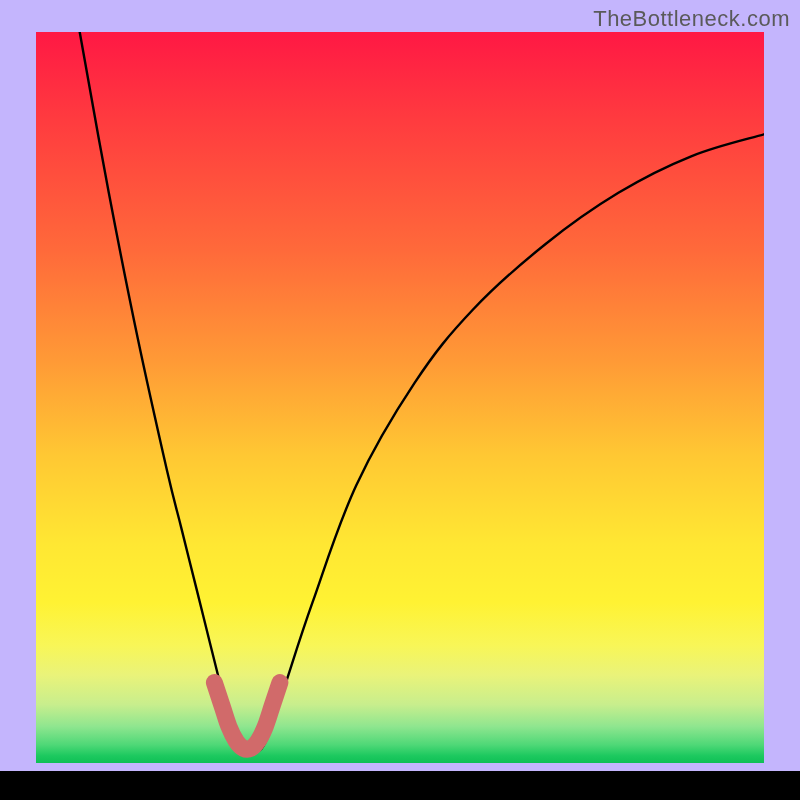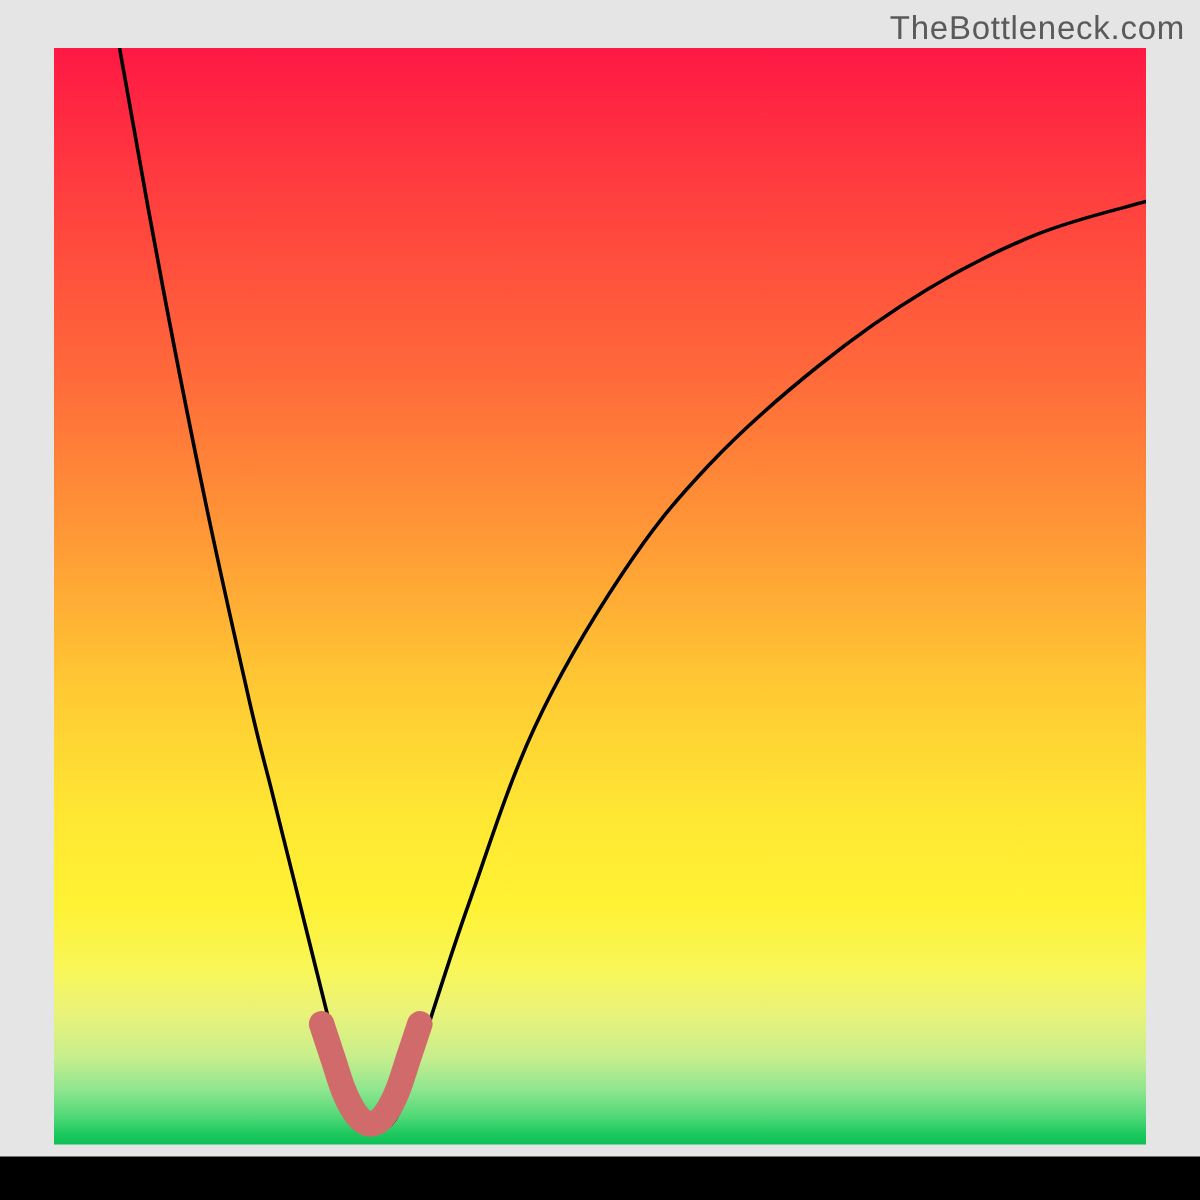--- a/index.html
+++ b/index.html
@@ -8,21 +8,21 @@
     width: 800px;
     height: 800px;
     background: #000;
     overflow: hidden;
     font-family: Arial, Helvetica, sans-serif;
   }
   .frame {
     position: absolute;
     left: 0; top: 0;
     width: 800px; height: 771px;
-    background: #e5e5e5;
+    background: #c4b5fd;
   }
   .plot {
     position: absolute;
     left: 36px;
     top: 32px;
     width: 728px;
     height: 731px;
     
     background: linear-gradient(to bottom,
       #ff1844 0%,

